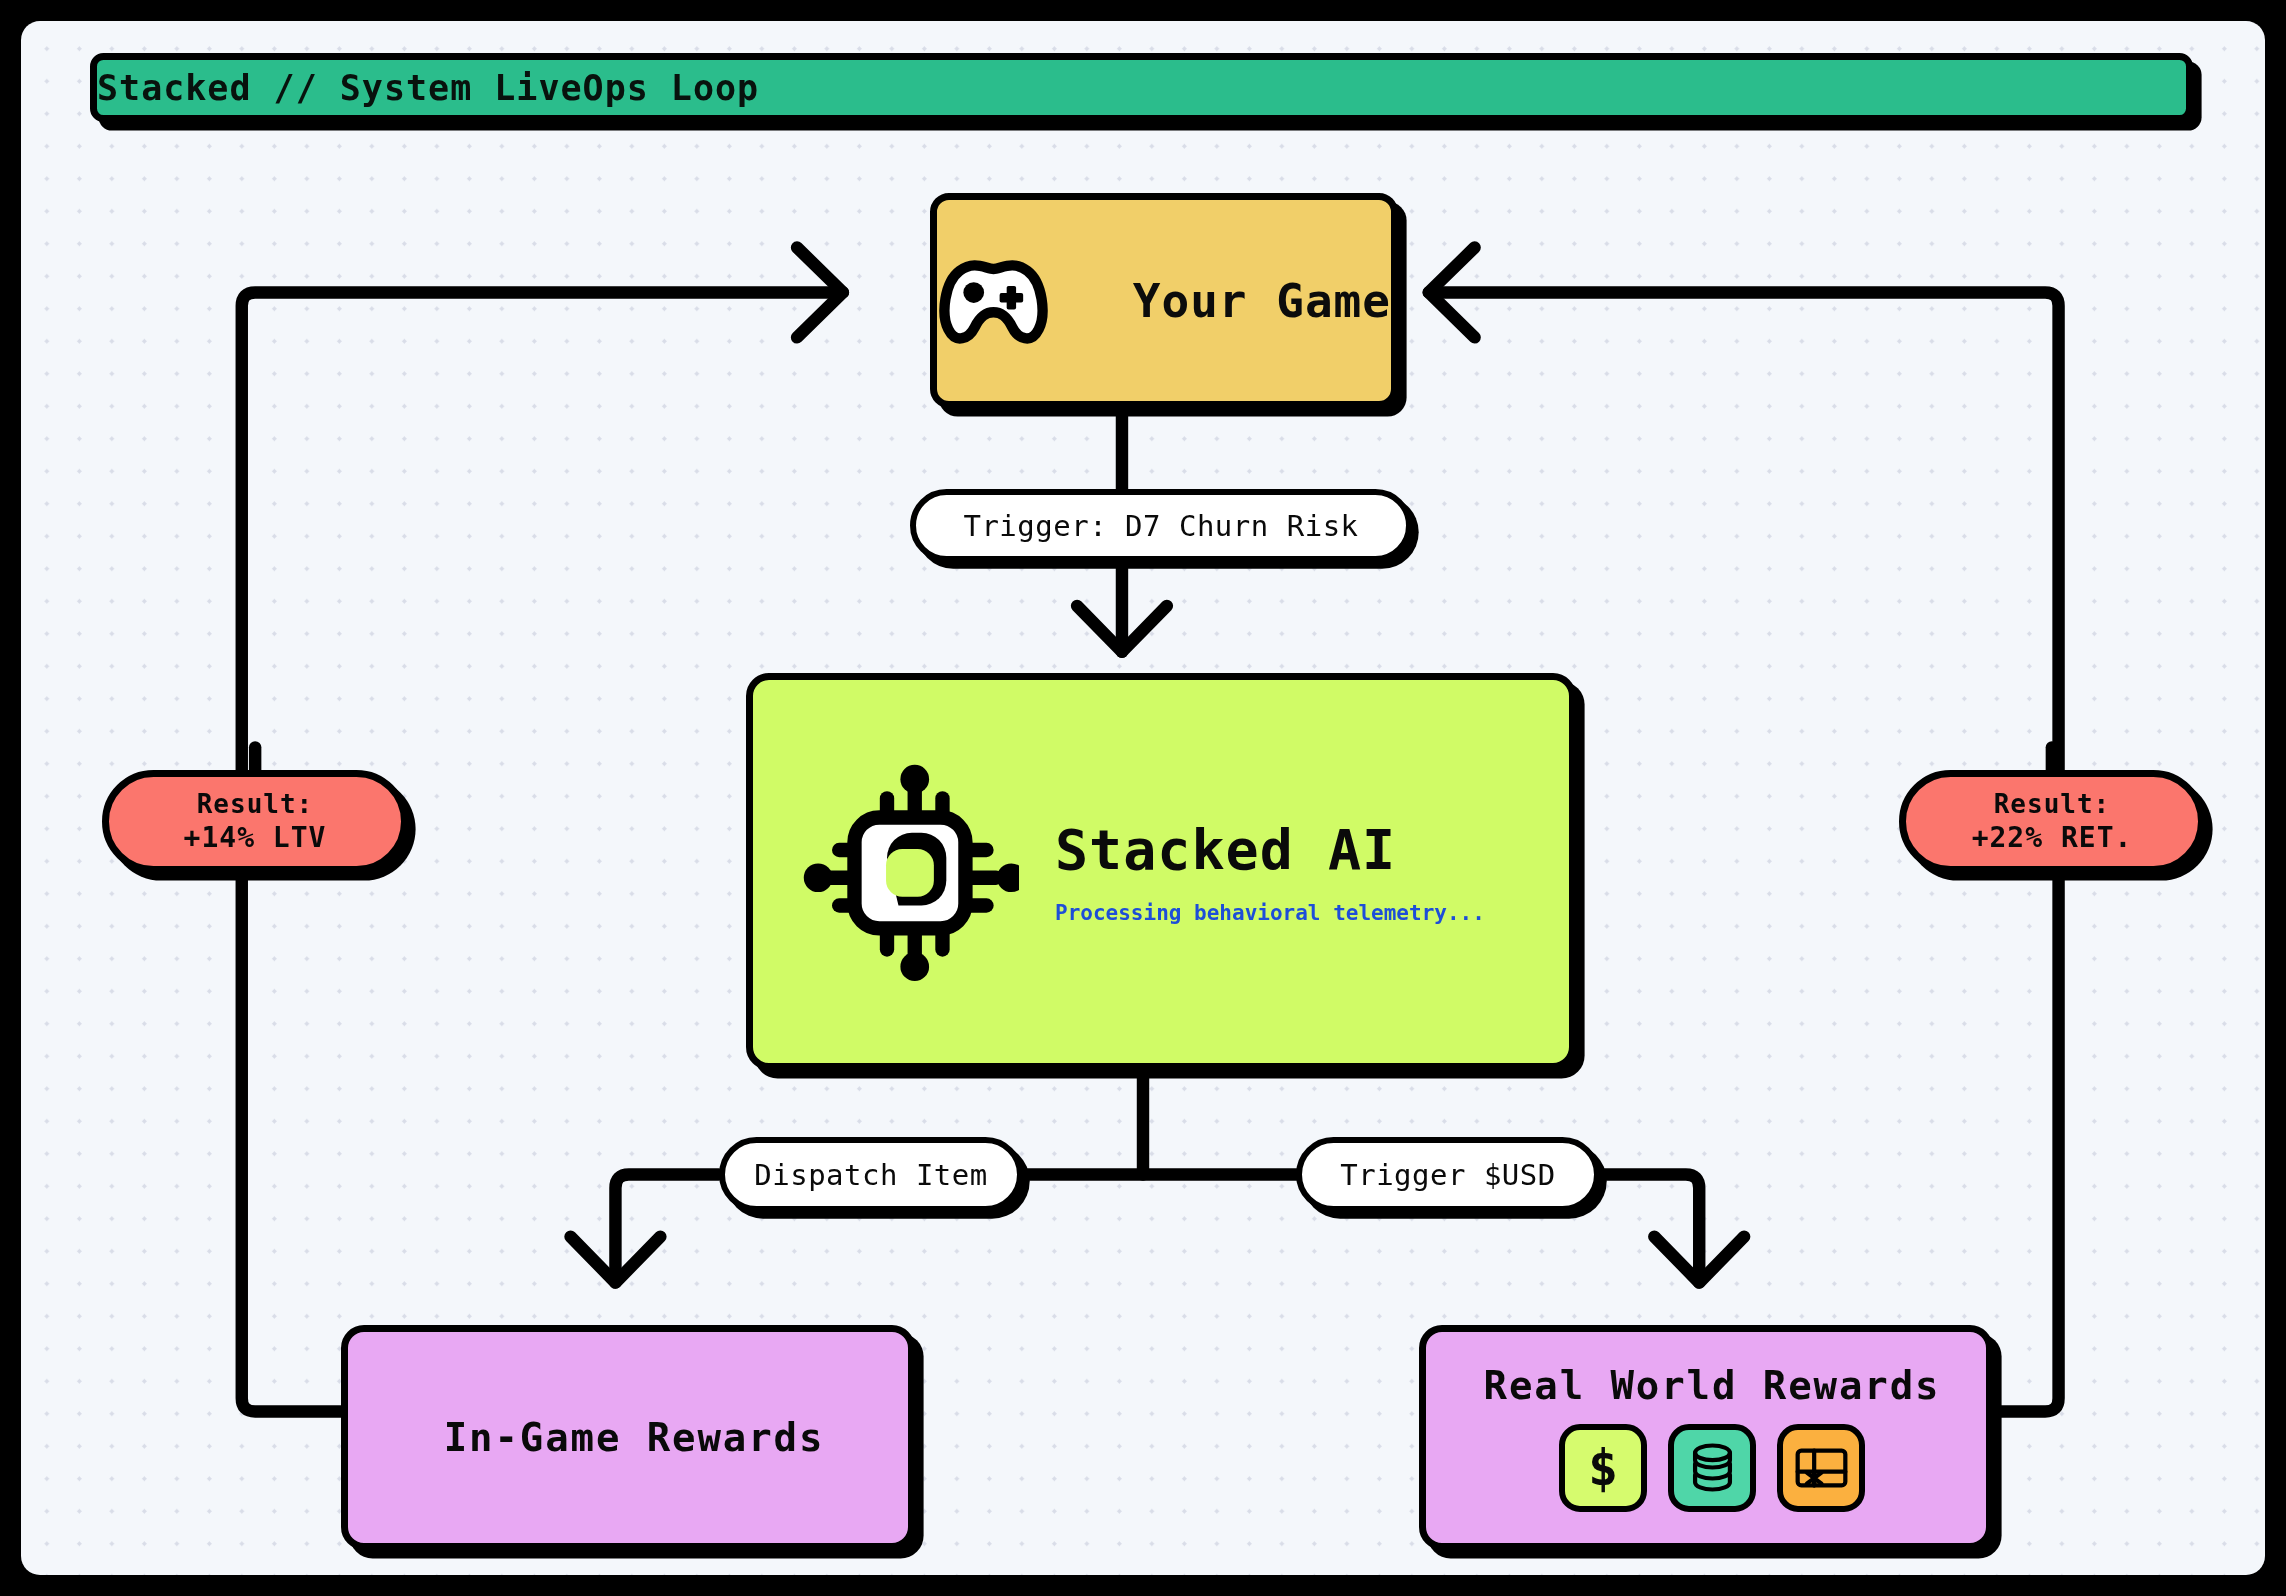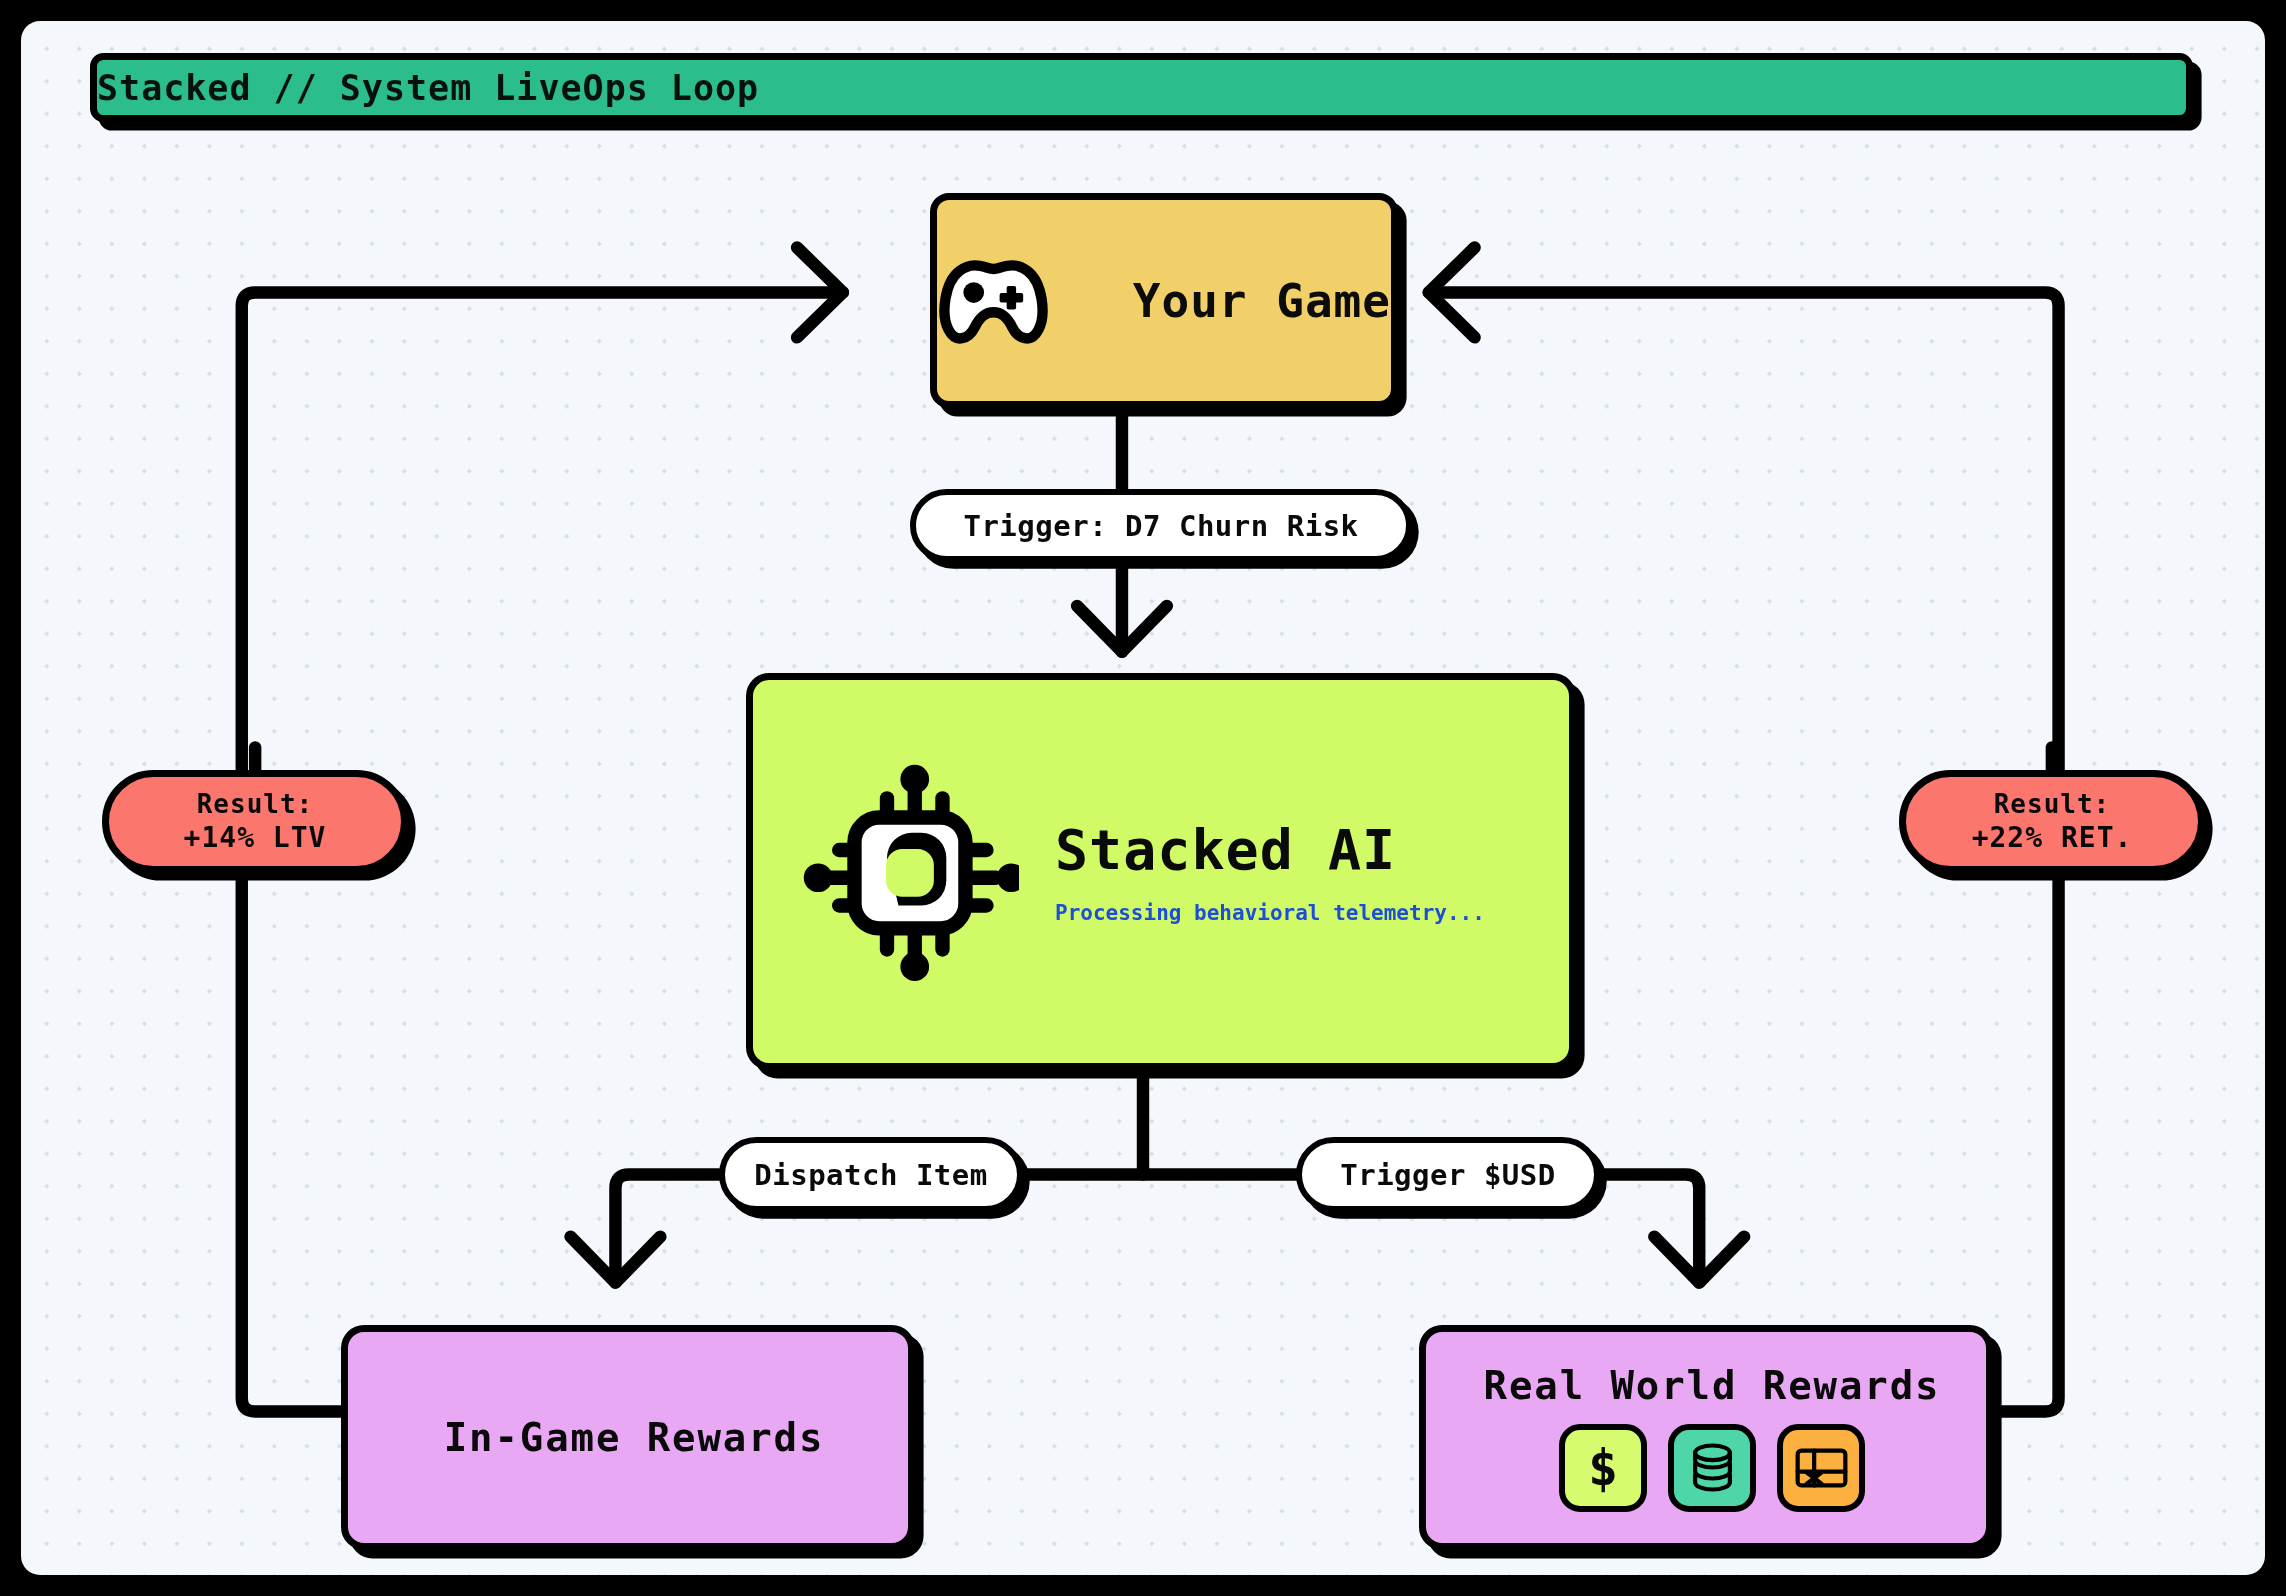--- a/index.html
+++ b/index.html
@@ -72,21 +72,21 @@
   #node-ingame{left:320px;top:1304px;width:574px;height:225px;}
   #node-realworld{left:1398px;top:1304px;width:574px;height:225px;}
 
   
   .pill{
     position:absolute;box-sizing:border-box;
     background:#fff;border:6.7px solid #000;border-radius:955px;
     display:flex;align-items:center;justify-content:center;
     box-shadow:6.7px 6.7px 0 #000;
   }
-  .pill .pt{font-size:29px;font-weight:bold;color:#0a0a0a;letter-spacing:0.5px;white-space:nowrap;}
+  .pill .pt{font-size:29px;font-weight:normal;color:#0a0a0a;letter-spacing:0.5px;white-space:nowrap;}
   #label-trigger{left:889px;top:468px;width:502px;height:73px;}
   #label-dispatch-item{left:698px;top:1116px;width:304px;height:75px;}
   #label-dispatch-usd{left:1275px;top:1116px;width:304px;height:75px;}
 
   
   .badge{
     position:absolute;box-sizing:border-box;
     background:#fb766d;border:7.6px solid #000;border-radius:955px;
     display:flex;flex-direction:column;align-items:center;justify-content:center;
     box-shadow:7.6px 7.6px 0 #000;

